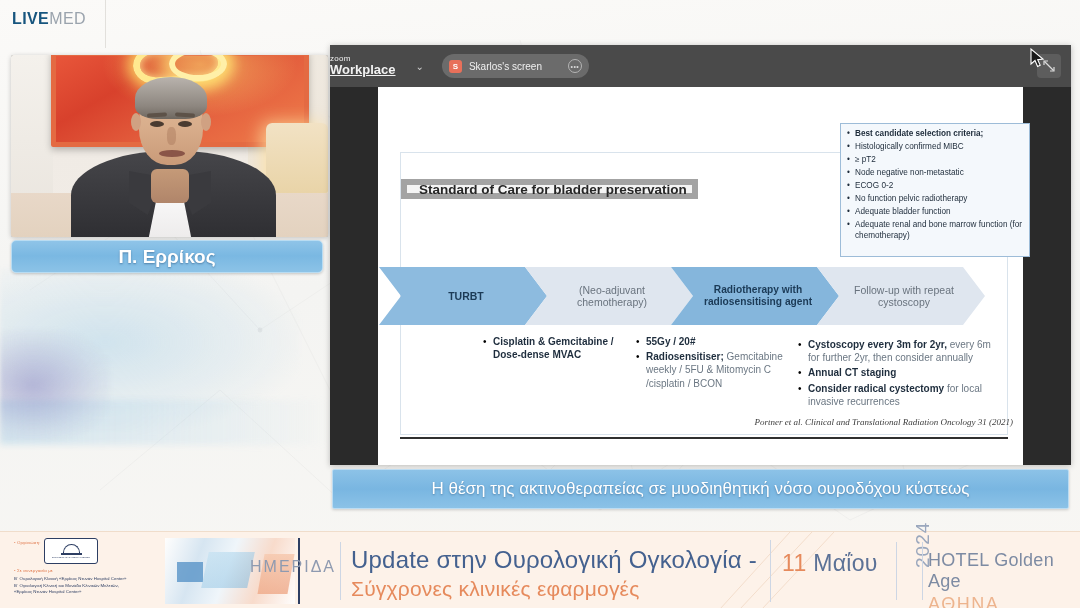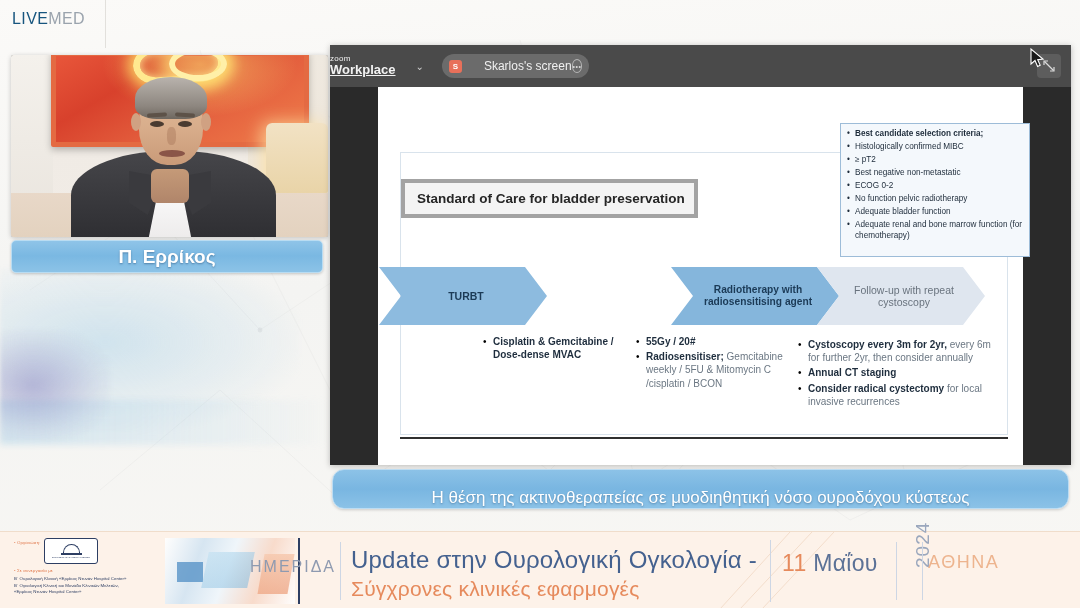--- a/index.html
+++ b/index.html
@@ -35,21 +35,21 @@
     background:radial-gradient(ellipse at 30% 50%, rgba(120,115,185,.45), rgba(150,150,200,.12) 60%, rgba(255,255,255,0) 80%);
     filter:blur(2px);
   }
 
   
   #logo {
     position:absolute; left:12px; top:10px;
     font-size:16px; letter-spacing:.4px;
     font-weight:400; color:#9aa3ad;
   }
-  #logo .b { font-weight:normal; color:#17557e; }
+  #logo .b { font-weight:bold; color:#17557e; }
   #logo-divider {
     position:absolute; left:105px; top:0; width:1px; height:48px;
     background:#e2e0dc;
   }
 
   
   #webcam-wrap {
     position:absolute; left:11px; top:55px; width:317px; height:182px;
     border-radius:3px; overflow:hidden;
     box-shadow:0 1px 5px rgba(0,0,0,.22);
@@ -189,21 +189,21 @@
     background:#6b6b6b; border-radius:12px;
     display:flex; align-items:center; padding:0 7px;
   }
   #share-avatar {
     width:13px; height:13px; border-radius:3px;
     background:#e8705a; color:#fff; font-size:8px;
     display:flex; align-items:center; justify-content:center;
     font-weight:bold; flex:none;
   }
   #share-label {
-    margin-left:22px; color:#f0f0f0; font-size:12px; white-space:nowrap;
+    margin-left:7px; color:#f0f0f0; font-size:10px; white-space:nowrap;
   }
   #share-more {
     margin-left:auto; width:14px; height:14px; border-radius:50%;
     border:1px solid #b4b4b4; color:#d8d8d8; font-size:7px;
     display:flex; align-items:center; justify-content:center;
     letter-spacing:.5px;
   }
   #zoom-expand {
     position:absolute; right:10px; top:9px; width:24px; height:24px;
     background:#5d5d5d; border-radius:4px;
@@ -216,22 +216,22 @@
     position:absolute; left:0; top:42px; width:741px; height:378px;
     background:#2a2a2a;
   }
   #slide {
     position:absolute; left:48px; top:0px; width:645px; height:378px;
     background:#ffffff;
   }
   #slide-inner { position:absolute; inset:0; }
 
   #slide-title-box {
-    position:absolute; left:23px; top:92px; width:297px; height:39px;
-    background:#f4f4f4; border:4px solid #a3a3a3;
+    position:absolute; left:23px; top:92px; width:297px; height:20px;
+    background:#f4f4f4; border:6px solid #a3a3a3;
     display:flex; align-items:center;
   }
   #slide-title {
     margin-left:12px; font-size:13.5px; font-weight:bold; color:#262626;
   }
 
   #criteria-box {
     position:absolute; left:462px; top:36px; width:190px; height:134px;
     background:#f4f8fc; border:1px solid #9dbcd8;
     padding:5px 6px 0 6px;
@@ -276,22 +276,22 @@
   #slide-panel-border {
     position:absolute; left:22px; top:65px; width:608px; height:283px;
     border:1px solid #d9e3ec;
   }
 
   
   #caption {
     position:absolute; left:332px; top:469px; width:737px; height:40px;
     background:linear-gradient(180deg,#8cc2e7 0%, #79b6e1 50%, #8bc2e7 100%);
     border:1px solid #bcdcf2;
-    border-radius:12px;
-    display:flex; align-items:flex-end; justify-content:center;
+    border-radius:2px;
+    display:flex; align-items:center; justify-content:center;
     box-shadow:0 1px 3px rgba(0,0,0,.18);
   }
   #caption-text {
     color:#ffffff; font-size:17px;
     text-shadow:0 1px 2px rgba(40,80,120,.5);
   }
 
   
   #footer {
     position:absolute; left:0; top:531px; width:1080px; height:77px;
@@ -483,21 +483,21 @@
             <div class="crit-li">
               <span class="dot">•</span>
               <span>Histologically confirmed MIBC</span>
             </div>
             <div class="crit-li">
               <span class="dot">•</span>
               <span>≥ pT2</span>
             </div>
             <div class="crit-li">
               <span class="dot">•</span>
-              <span>Best negative non-metastatic</span>
+              <span>Node negative non-metastatic</span>
             </div>
             <div class="crit-li">
               <span class="dot">•</span>
               <span>ECOG 0-2</span>
             </div>
             <div class="crit-li">
               <span class="dot">•</span>
               <span>No function pelvic radiotherapy</span>
             </div>
             <div class="crit-li">
@@ -507,20 +507,23 @@
             <div class="crit-li">
               <span class="dot">•</span>
               <span>Adequate renal and bone marrow function (for chemotherapy)</span>
             </div>
           </div>
 
         <div id="flow">
             <div class="arrow dark" style="left: 0px; width: 168px;">
               <span>TURBT</span>
             </div>
+            <div class="arrow light" style="left: 146px; width: 168px;">
+              <span>(Neo-adjuvant chemotherapy)</span>
+            </div>
             <div class="arrow dark2" style="left: 292px; width: 168px;">
               <span>Radiotherapy with radiosensitising agent</span>
             </div>
             <div class="arrow light" style="left: 438px; width: 168px;">
               <span>Follow-up with repeat cystoscopy</span>
             </div>
           </div>
 
         <div class="col" id="col-0" style="left:105px; top:248px; width:140px;">
             <div class="col-li">
@@ -546,20 +549,21 @@
             <div class="col-li">
               <span class="dot">•</span>
               <span><span class="b-dark">Annual CT staging</span></span>
             </div>
             <div class="col-li">
               <span class="dot">•</span>
               <span><span class="b-dark">Consider radical cystectomy</span><span class="b-grey"> for local invasive recurrences</span></span>
             </div>
           </div>
 
+        <div id="cite">Portner et al. Clinical and Translational Radiation Oncology 31 (2021)</div>
         <div id="slide-rule"></div>
       </div>
     </div>
   </div>
 </div>
 
 <div id="caption">
   <span id="caption-text">Η θέση της ακτινοθεραπείας σε μυοδιηθητική νόσο ουροδόχου κύστεως</span>
 </div>
 
@@ -608,15 +612,16 @@
   <div class="vdiv" style="left:770px; top:8px; height:62px;"></div>
 
   <div id="date-block">
     <span id="date-txt"><span>11</span> <span class="mn">Μαΐου</span></span>
   </div>
   <div id="year">2024</div>
   <div class="vdiv" style="left:896px; top:10px; height:58px;"></div>
   <div class="vdiv" style="left:922px; top:10px; height:58px;"></div>
 
   <div id="venue-block">
+    <div id="venue-l1">HOTEL Golden Age</div>
     <div id="venue-l2">ΑΘΗΝΑ</div>
   </div>
 </div>
 
 </body></html>

